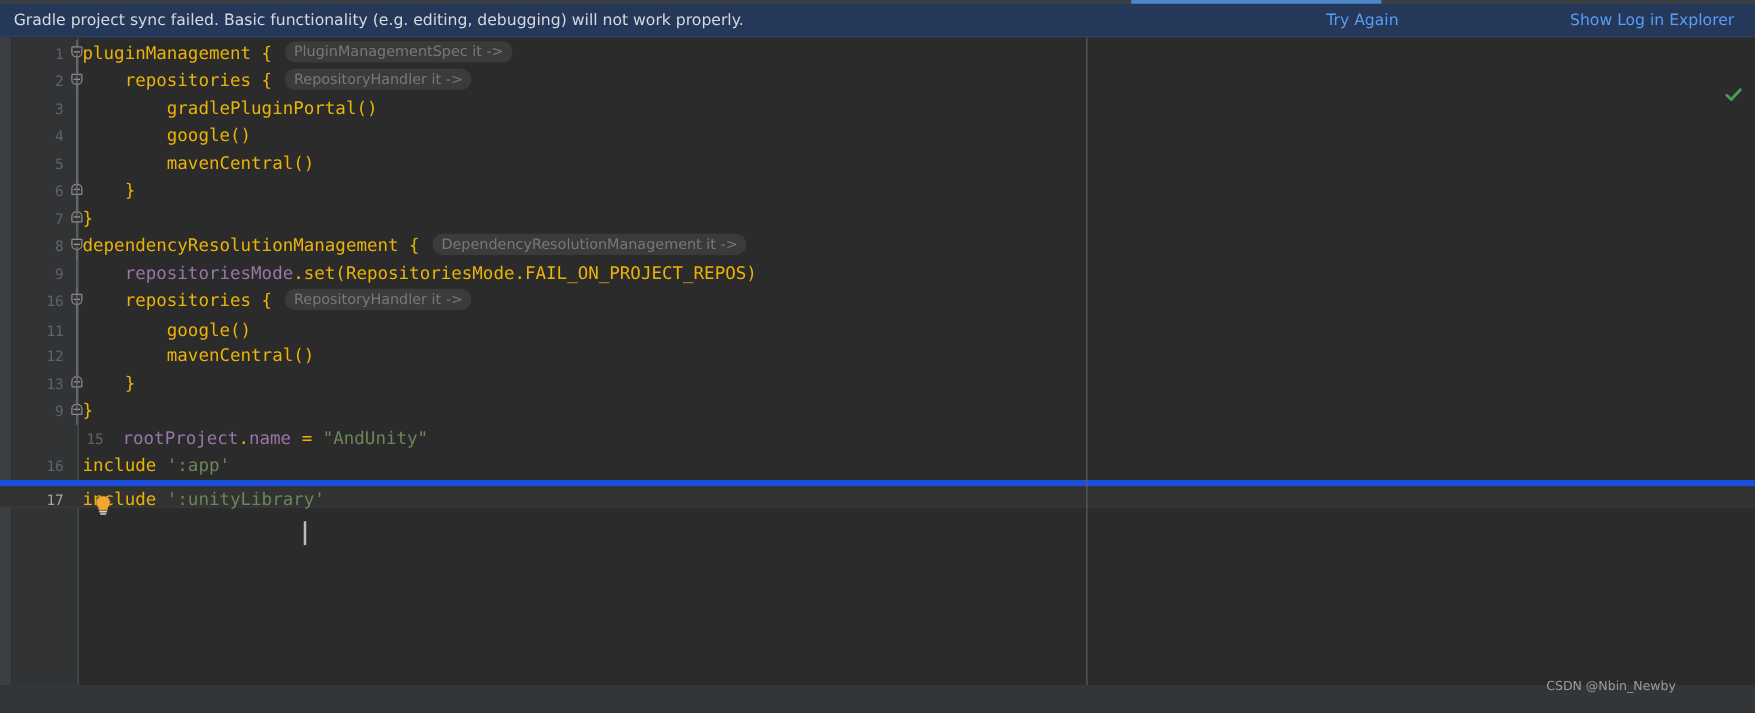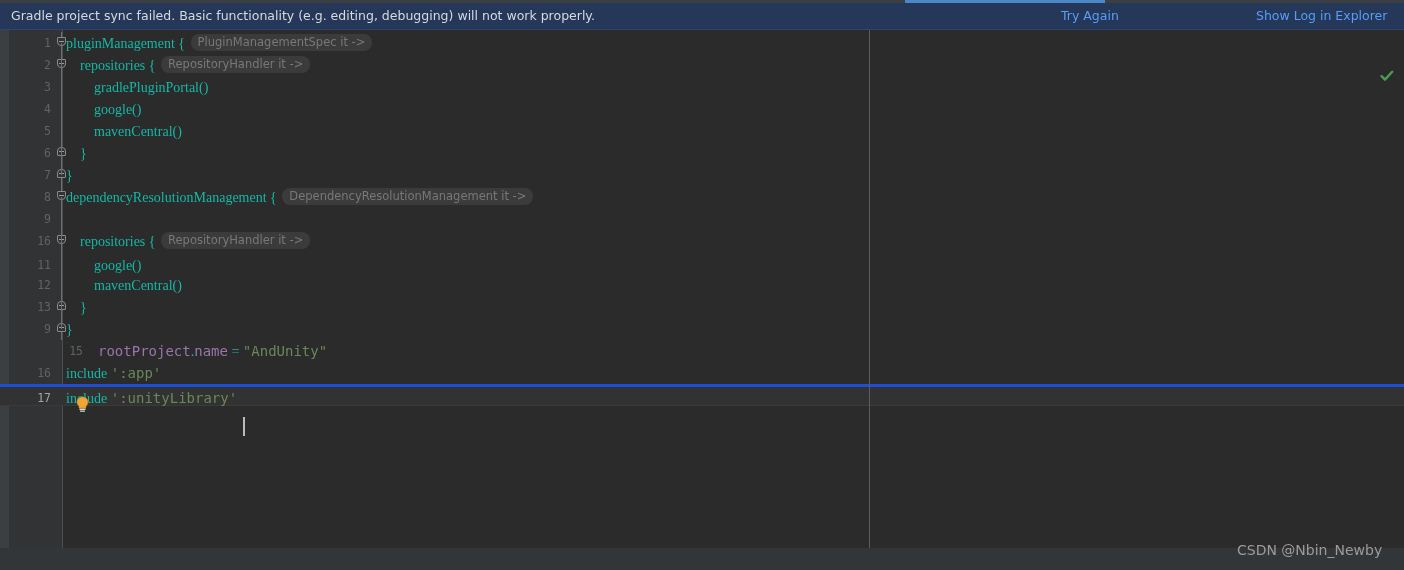--- a/index.html
+++ b/index.html
@@ -103,21 +103,21 @@
 
   
   .code-line {
     position: absolute;
     left: 0;
     width: 1404px;
     height: 22px;
   }
   .code-line.current {
     background: #323232;
-    border-top: 3px solid #1d4ed8;
+    border-top: 5px solid #1d4ed8;
     border-bottom: 1px solid #3a3a3a;
     box-sizing: border-box;
   }
   .line-no {
     position: absolute;
     left: 9px;
     width: 42px;
     text-align: right;
     height: 22px;
     line-height: 22px;
@@ -132,21 +132,21 @@
     left: 66px;
     height: 22px;
     line-height: 22px;
     font-family: "DejaVu Sans Mono", monospace;
     font-size: 14px;
     color: #a9b7c6;
     white-space: pre;
   }
   .tok-str     { color: #6a8759; }
   .tok-ident   { color: #9876aa; }
-  .tok-plain   { color: #14b8a6; font-family: Liberation Serif, serif; }
+  .tok-plain   { color: #eab308; }
 
   
   .inlay-hint {
     display: inline-block;
     background: #3b3b3b;
     color: #787878;
     border-radius: 8px;
     font-family: "DejaVu Sans", sans-serif;
     font-size: 11.5px;
     padding: 1px 7px 2px 7px;
@@ -224,21 +224,21 @@
     height: 22px;
     background: #333639;
   }
   #watermark {
     position: absolute;
     left: 1237px;
     top: 540px;
     height: 20px;
     line-height: 20px;
     font-family: "DejaVu Sans", sans-serif;
-    font-size: 14px;
+    font-size: 10px;
     color: #9b9b9b;
     white-space: nowrap;
   }
 </style>
 </head>
 <body>
 
 <div id="notification-bar">
   <div id="progress-track">
     <div id="progress-fill"></div>
@@ -281,20 +281,21 @@
       <div class="code-line" style="top: 134px;">
         <div class="line-no">7</div>
         <div class="code-text"><span class="tok-plain">}</span></div>
       </div>
       <div class="code-line" style="top: 156px;">
         <div class="line-no">8</div>
         <div class="code-text"><span class="tok-plain">dependencyResolutionManagement { </span><span class="inlay-hint">DependencyResolutionManagement it -&gt;</span></div>
       </div>
       <div class="code-line" style="top: 178px;">
         <div class="line-no">9</div>
+        <div class="code-text"><span class="tok-ident">    repositoriesMode</span><span class="tok-plain">.set(RepositoriesMode.FAIL_ON_PROJECT_REPOS)</span></div>
       </div>
       <div class="code-line" style="top: 200px;">
         <div class="line-no">16</div>
         <div class="code-text"><span class="tok-plain">    repositories { </span><span class="inlay-hint">RepositoryHandler it -&gt;</span></div>
       </div>
       <div class="code-line" style="top: 224px;">
         <div class="line-no">11</div>
         <div class="code-text"><span class="tok-plain">        google()</span></div>
       </div>
       <div class="code-line" style="top: 244px;">

